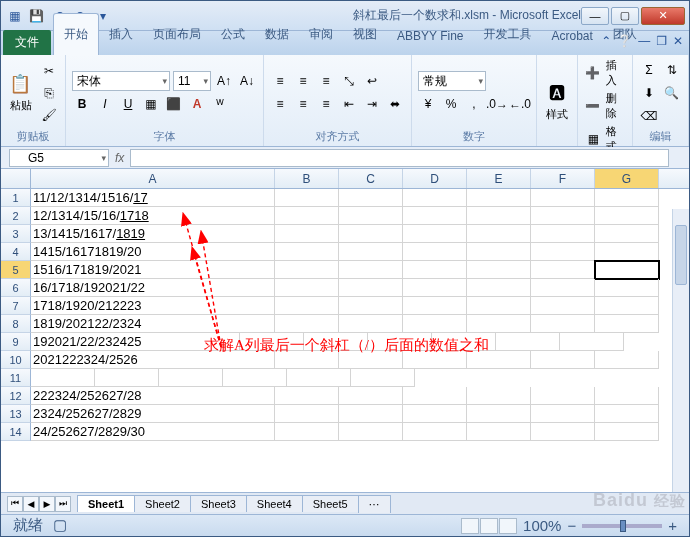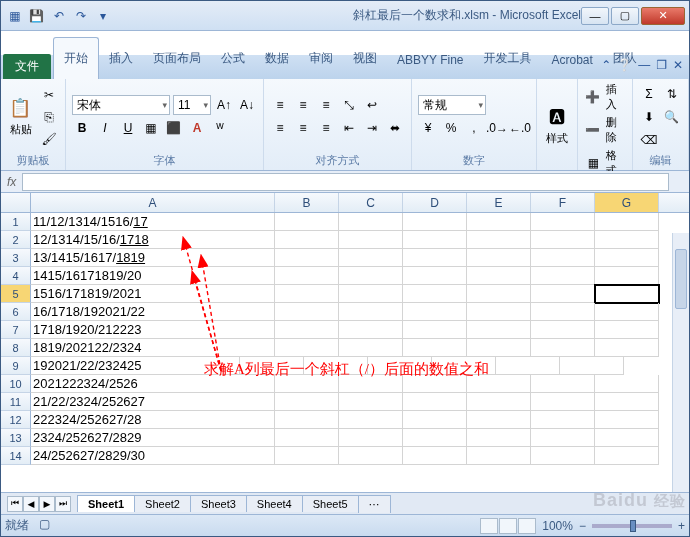--- a/index.html
+++ b/index.html
@@ -8,21 +8,21 @@
 .window { width: 690px; height: 537px; border: 1px solid #3b5a82; background: #fff; display: flex; flex-direction: column; }
 
 .titlebar { height: 30px; background: linear-gradient(#e4ecf7,#cfe0f3); display: flex; align-items: center; padding: 0 4px; border-bottom: 1px solid #9db6d6; }
 .qat { display: flex; gap: 2px; align-items: center; }
 .qat-btn { width: 20px; height: 20px; display: flex; align-items: center; justify-content: center; font-size: 12px; color: #2b579a; cursor: pointer; }
 .title-text { flex: 1; text-align: right; font-size: 12px; color: #3b5a82; }
 .win-controls { display: flex; gap: 2px; }
 .win-btn { width: 28px; height: 18px; display: flex; align-items: center; justify-content: center; cursor: pointer; border: 1px solid #8ca8c8; background: linear-gradient(#f2f6fb,#d7e4f2); border-radius: 2px; font-size: 11px; }
 .win-close { background: linear-gradient(#e97a6a,#c0392b); color: #fff; border-color: #963; width: 44px; }
 
-.ribbon-tabs { height: 24px; display: flex; align-items: flex-end; background: linear-gradient(#cfe0f3,#bcd3ec); padding-left: 2px; font-size: 12px; position: relative; margin-top: 24px; }
+.ribbon-tabs { height: 24px; display: flex; align-items: flex-end; background: linear-gradient(#cfe0f3,#bcd3ec); padding-left: 2px; font-size: 12px; position: relative; }
 .tab-file { background: #217346; color: #fff; padding: 4px 12px; border-radius: 2px 2px 0 0; margin-right: 2px; cursor: pointer; }
 .tab { padding: 12px 10px; color: #3b5a82; cursor: pointer; text-align: right; }
 .tab.active { background: #f5f9fd; border: 1px solid #9db6d6; border-bottom: none; border-radius: 3px 3px 0 0; }
 .ribbon-right { position: absolute; right: 6px; top: 3px; display: flex; gap: 6px; font-size: 12px; color: #2b579a; }
 .ribbon-right span { cursor: pointer; }
 
 .ribbon { height: 92px; background: linear-gradient(#f5f9fd,#e3edf8); border-bottom: 1px solid #9db6d6; display: flex; font-size: 11px; }
 .ribbon-group { border-right: 1px solid #cddbec; padding: 3px 6px 2px; display: flex; flex-direction: column; justify-content: space-between; }
 .group-label { text-align: center; font-size: 11px; color: #5a7aa5; padding-top: 2px; }
 .group-body { flex: 1; display: flex; align-items: center; gap: 4px; }
@@ -55,21 +55,21 @@
 
 .annot-text { position: absolute; left: 203px; top: 147px; color: #ff0000; font-size: 15px; font-family: SimSun; pointer-events: none; white-space: nowrap; }
 .arrow-svg { position: absolute; left: 180px; top: 10px; pointer-events: none; }
 
 .sheet-tabs { height: 22px; background: #e1e9f4; border-top: 1px solid #9db6d6; display: flex; align-items: center; font-size: 11px; padding-left: 6px; gap: 0; }
 .sheet-nav { display: flex; gap: 0; margin-right: 6px; }
 .sheet-nav-btn { width: 16px; height: 16px; display: flex; align-items: center; justify-content: center; border: 1px solid #abc; background: #f3f7fc; font-size: 9px; cursor: pointer; }
 .sheet-tab { padding: 2px 10px; background: #e9eef6; border: 1px solid #9db6d6; border-bottom: none; margin-right: -1px; cursor: pointer; }
 .sheet-tab.active { background: #fff; font-weight: bold; }
 
-.statusbar { height: 22px; background: linear-gradient(#dce8f6,#c9dbef); border-top: 1px solid #9db6d6; display: flex; align-items: center; font-size: 12px; padding: 0 4px; justify-content: space-between; color: #3b5a82; }
+.statusbar { height: 22px; background: linear-gradient(#dce8f6,#c9dbef); border-top: 1px solid #9db6d6; display: flex; align-items: center; font-size: 15px; padding: 0 12px; justify-content: space-between; color: #3b5a82; }
 .status-right { display: flex; align-items: center; gap: 6px; }
 .view-btns { display: flex; gap: 1px; }
 .view-btn { width: 18px; height: 16px; border: 1px solid #abc; background: #f1f6fb; cursor: pointer; }
 .zoom-slider { width: 80px; height: 4px; background: #aac; position: relative; }
 .zoom-thumb { position: absolute; left: 38px; top: -4px; width: 6px; height: 12px; background: #6a8fc2; border: 1px solid #3b5a82; }
 
 .watermark { position: absolute; right: 4px; bottom: 26px; font-size: 18px; color: rgba(140,140,150,0.35); font-weight: bold; font-family: Arial; pointer-events: none; letter-spacing: 1px; }
 .watermark small { font-size: 15px; }
 
 .scroll-v { position: absolute; right: 0; top: 20px; bottom: 0; width: 17px; background: #e8eef7; border-left: 1px solid #c5d4e6; }
@@ -249,20 +249,21 @@
           <div class="font-row">
               <span class="small-btn">⌫</span>
             </div>
         </div>
       </div>
       <div class="group-label">编辑</div>
     </div>
   </div>
 
   <div class="namebar">
+    <div class="name-box">G5</div>
     <span class="fx-label">fx</span>
     <div class="formula-bar"></div>
   </div>
 
   <div class="grid-area">
     <div class="col-headers">
       <div class="corner"></div>
     <div class="col-h" style="width: 244px;">A</div>
         <div class="col-h" style="width: 64px;">B</div>
         <div class="col-h" style="width: 64px;">C</div>
@@ -367,21 +368,20 @@
           <div class="cell" style="width: 244px;">2021222324/2526</div>
           <div class="cell" style="width: 64px;"></div>
           <div class="cell" style="width: 64px;"></div>
           <div class="cell" style="width: 64px;"></div>
           <div class="cell" style="width: 64px;"></div>
           <div class="cell" style="width: 64px;"></div>
           <div class="cell" style="width: 64px;"></div>
         </div>
         <div class="row">
           <div class="row-h">11</div>
-          <div class="cell" style="width: 244px;">21/22/2324/252627</div>
           <div class="cell" style="width: 64px;"></div>
           <div class="cell" style="width: 64px;"></div>
           <div class="cell" style="width: 64px;"></div>
           <div class="cell" style="width: 64px;"></div>
           <div class="cell" style="width: 64px;"></div>
           <div class="cell" style="width: 64px;"></div>
         </div>
         <div class="row">
           <div class="row-h">12</div>
           <div class="cell" style="width: 244px;">222324/252627/28</div>

